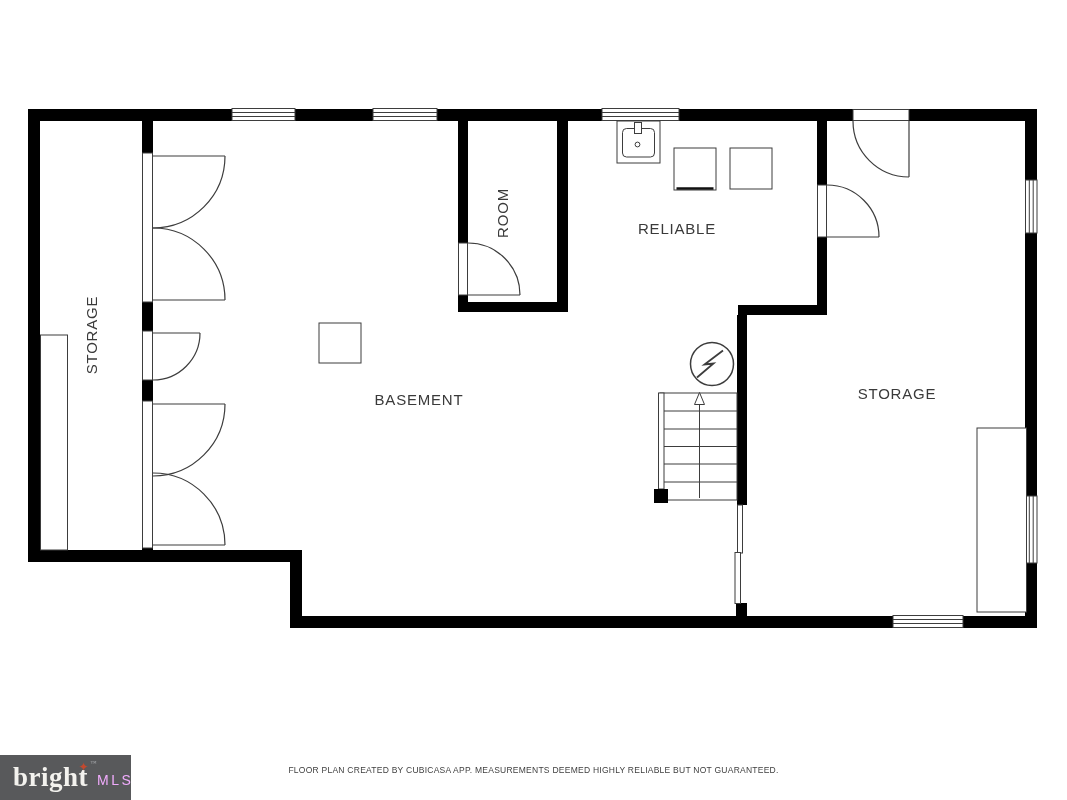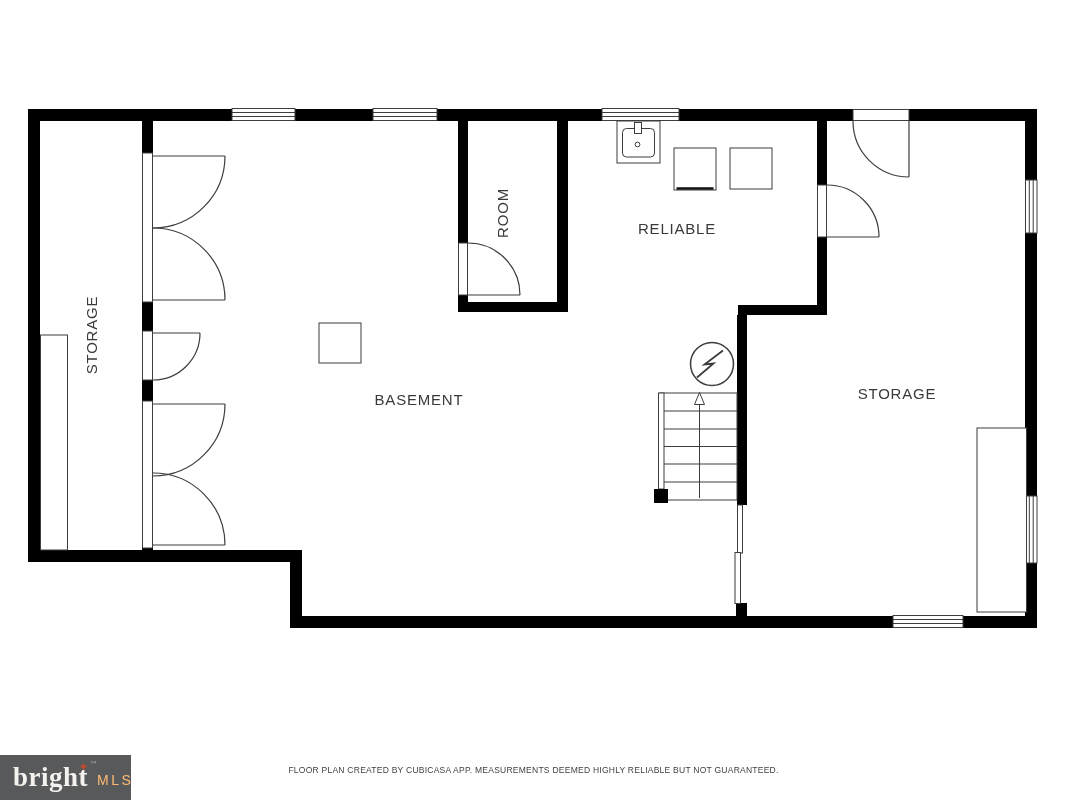--- a/index.html
+++ b/index.html
@@ -26,21 +26,21 @@
     font-size:27px;color:#f3f2ee;line-height:45px;letter-spacing:0.5px;
   }
   .logo-star{
     position:absolute;right:-1px;top:6px;font-size:12px;color:#c2492f;line-height:1;
     font-family:"DejaVu Sans", sans-serif;
   }
   .logo-tm{
     position:absolute;right:-9px;top:5px;font-size:6px;color:#9b9da0;line-height:1;
   }
   .logo-mls{
-    font-size:14px;color:#fdba74;letter-spacing:2.5px;margin-left:9px;
+    font-size:14px;color:#f0abfc;letter-spacing:2.5px;margin-left:9px;
     position:relative;top:-1px;
   }
 </style>
 </head>
 <body>
 
 <div class="canvas">
 
   <svg class="plan-svg" viewBox="0 0 1067 800">
 

